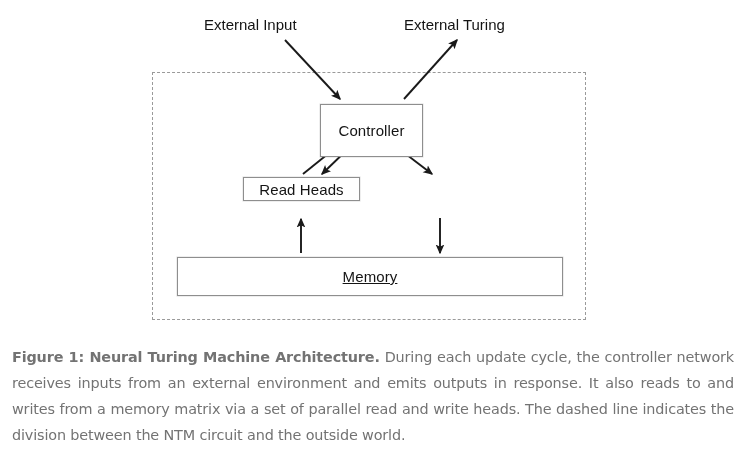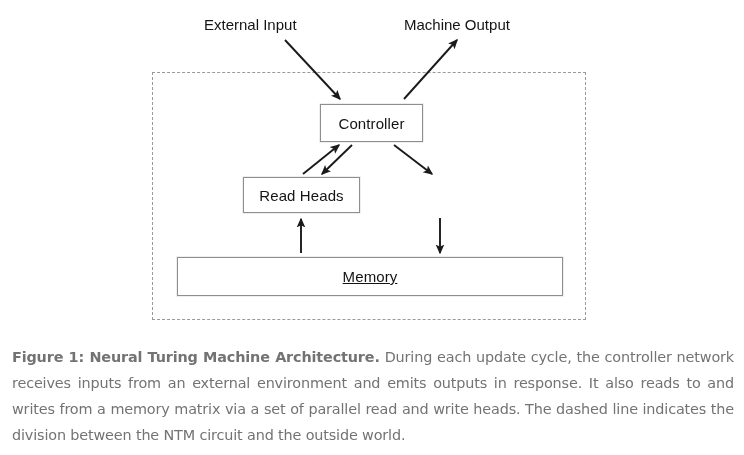--- a/index.html
+++ b/index.html
@@ -50,27 +50,27 @@
     font-size: 15px;
     color: #141414;
     letter-spacing: 0.1px;
     box-shadow: 0 0 0 0.5px rgba(120,120,120,0.25);
   }
 
   #node-controller {
     left: 320px;
     top: 104px;
     width: 103px;
-    height: 38px;
+    height: 53px;
   }
   #node-read-heads {
     left: 243px;
     top: 177px;
     width: 117px;
-    height: 36px;
+    height: 24px;
   }
   #node-write-heads {
     left: 381px;
     top: 177px;
     width: 117px;
     height: 36px;
   }
   #node-memory {
     left: 177px;
     top: 257px;
@@ -120,21 +120,21 @@
 </style>
 </head>
 <body>
 
 <div id="figure-area">
 
   <div class="ntm-boundary"></div>
 
   <div class="ext-label" id="label-external-input">External Input</div>
 
-  <div class="ext-label" id="label-external-output">Machine Output</div>
+  <div class="ext-label" id="label-external-output">External Turing</div>
 
   <svg id="arrow-layer" viewBox="0 0 744 335" width="744" height="335" xmlns="http://www.w3.org/2000/svg">
     <defs>
       <marker id="ahead" viewBox="0 0 10 10" refX="8.6" refY="5" markerWidth="5.2" markerHeight="5.2" orient="auto-start-reverse">
         <path d="M 0 0.6 L 10 5 L 0 9.4 L 2.2 5 Z" fill="#1a1a1a"></path>
       </marker>
     </defs>
 
     <g>
       <line x1="285" y1="40" x2="340" y2="99" stroke="#1a1a1a" stroke-width="1.9" marker-end="url(#ahead)"></line>

